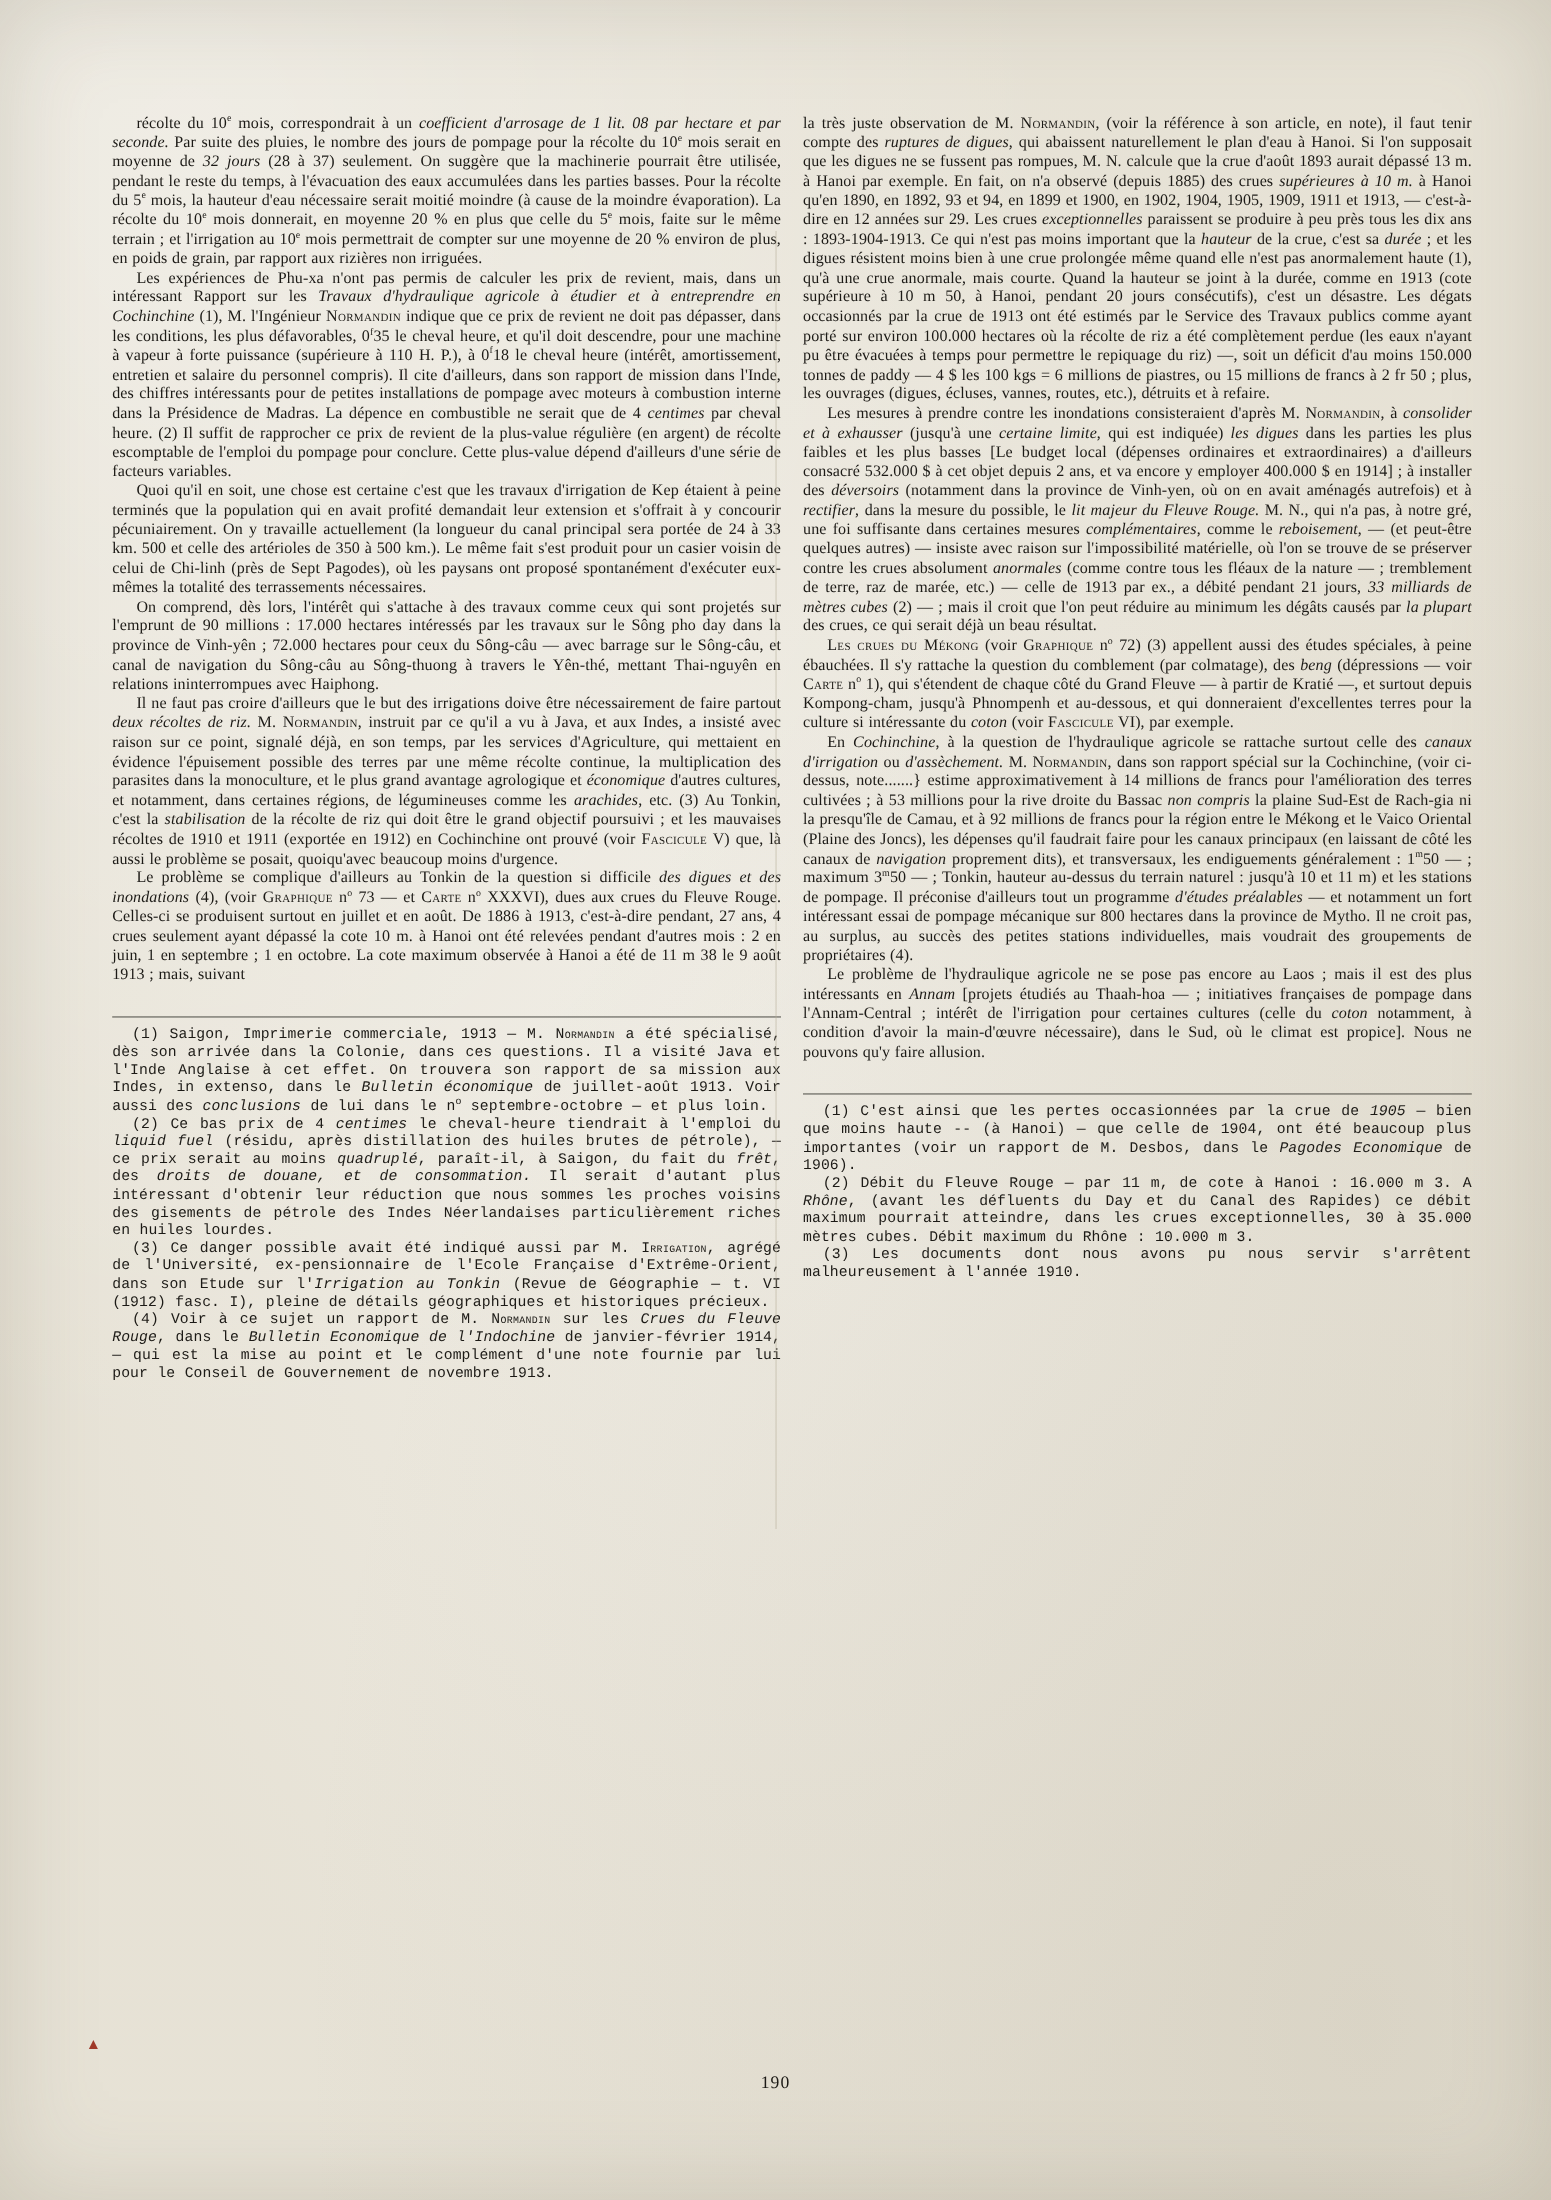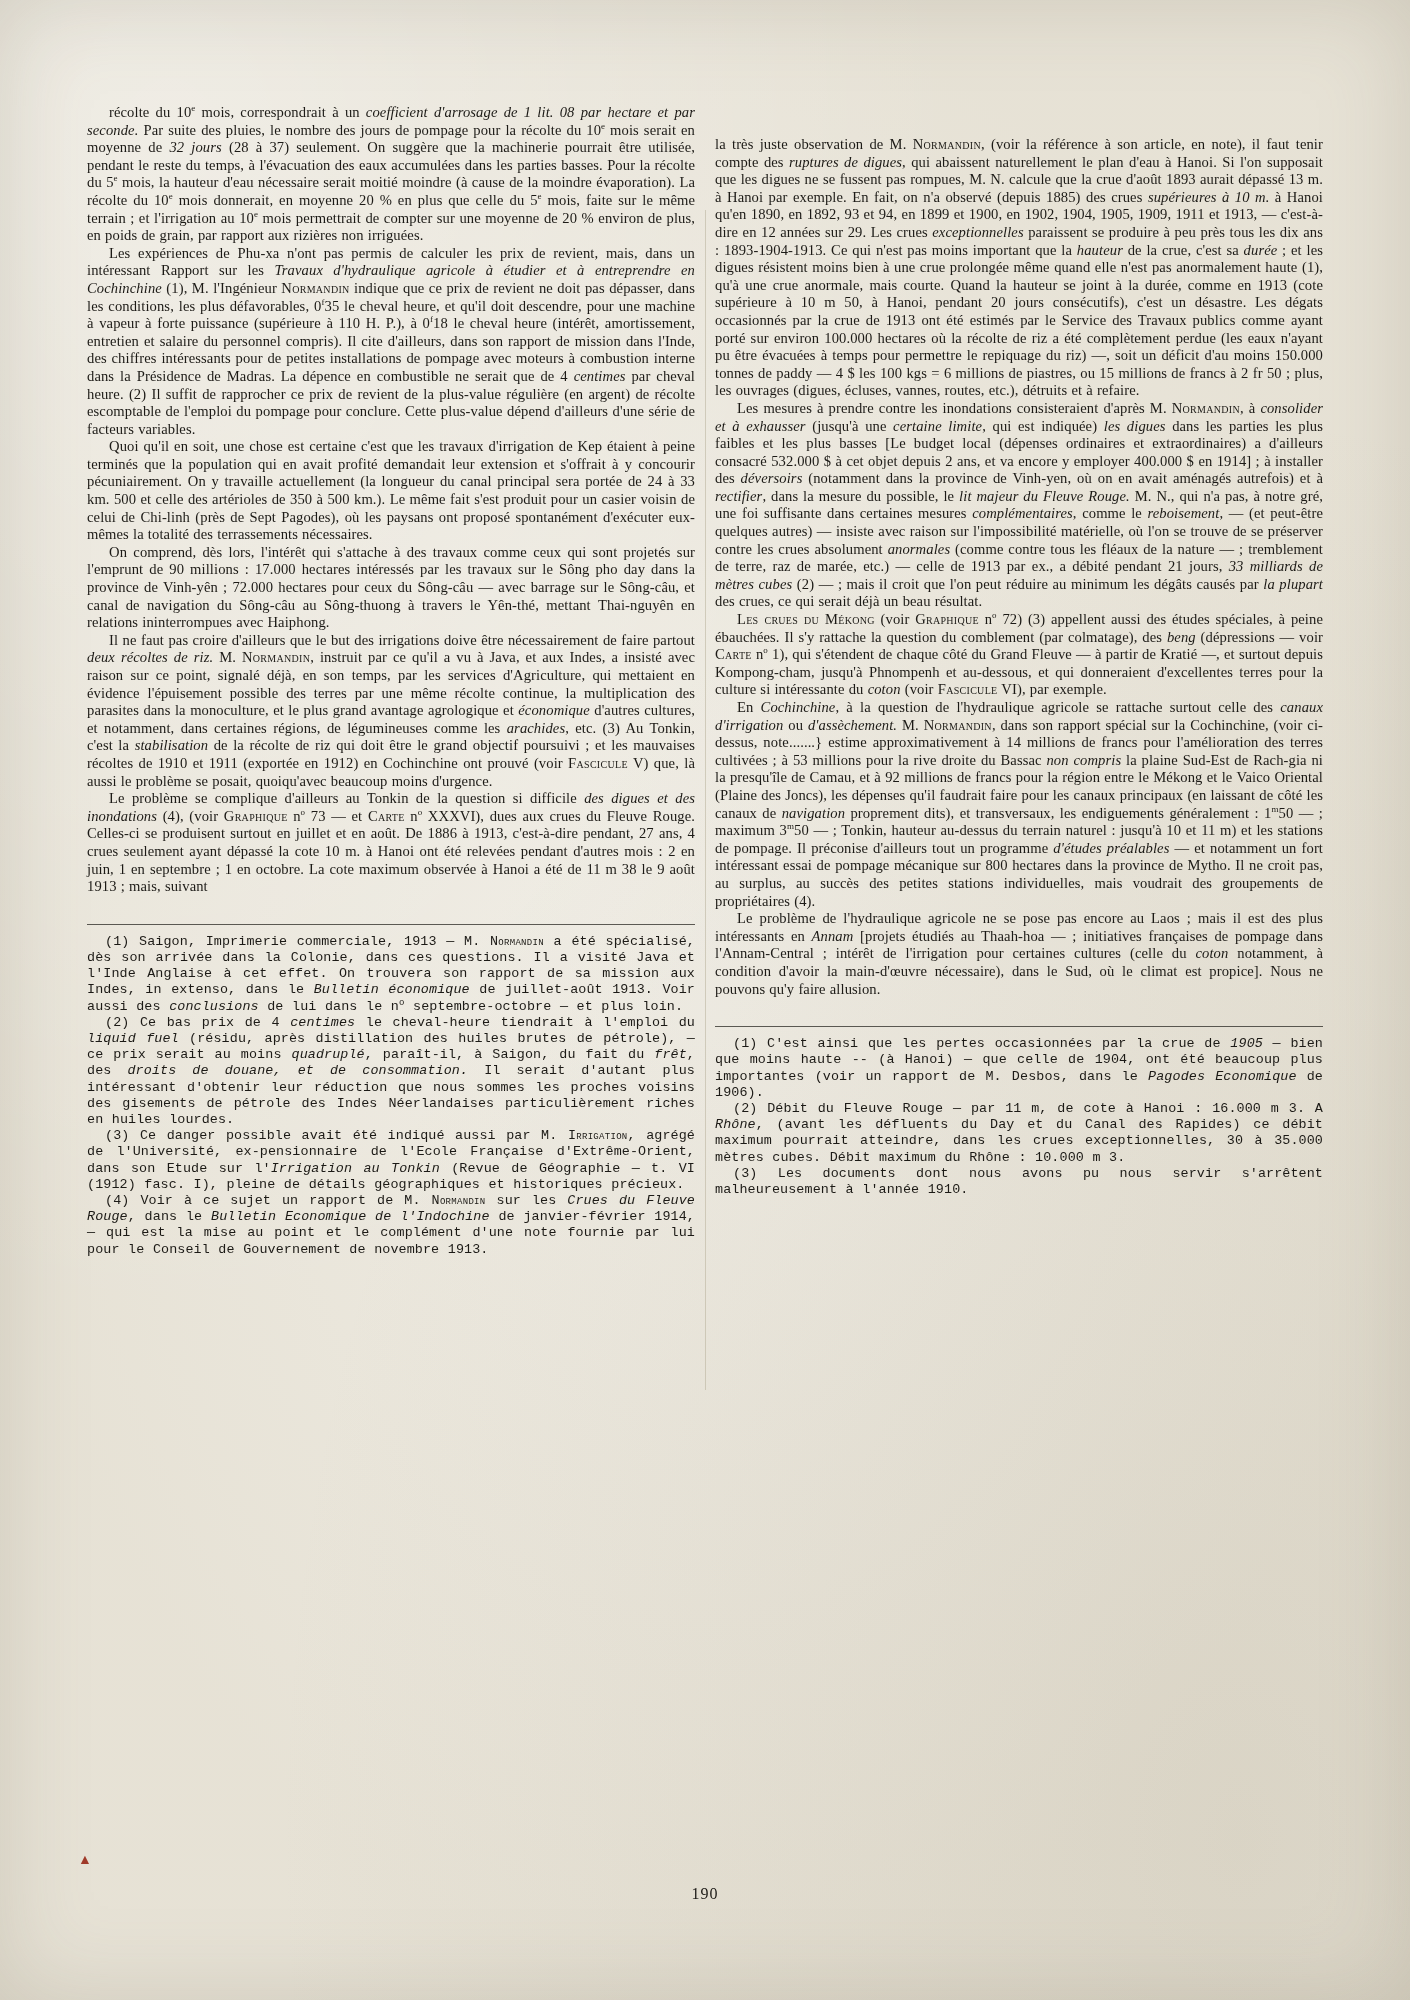--- a/index.html
+++ b/index.html
@@ -31,28 +31,28 @@
   .content {
     position: absolute;
     left: 72px;
     top: 104px;
     width: 1266px;
   }
   .columns {
     display: flex;
     flex-direction: row;
     align-items: flex-start;
-    justify-content: center;
+    justify-content: flex-end;
   }
   .col {
     width: 608px;
     position: relative;
   }
   .col.left { padding-right: 10px; }
-  .col.right { padding-left: 10px; margin-top: 32px; }
+  .col.right { padding-left: 10px; }
   .divider {
     position: absolute;
     left: 50%;
     top: 106px;
     width: 1px;
     height: 1180px;
     background: #b8b09a;
     opacity: 0.55;
   }
   p {

